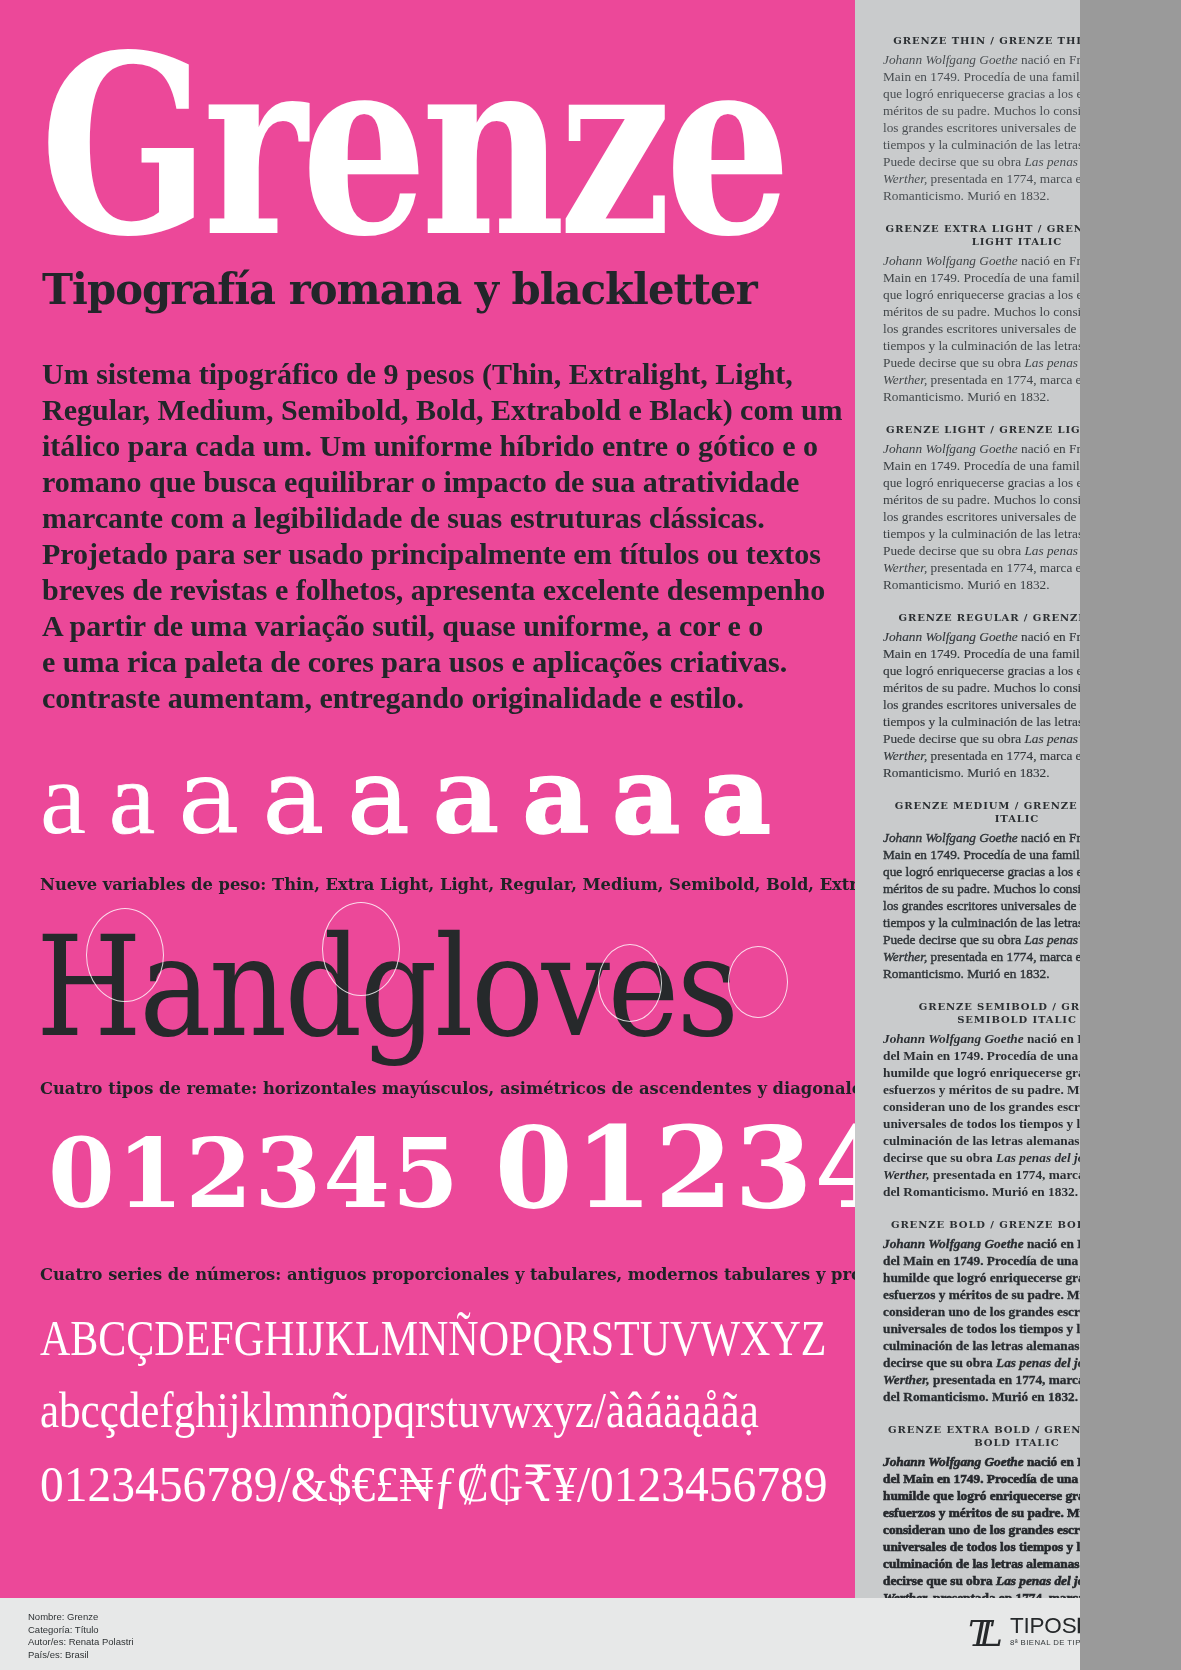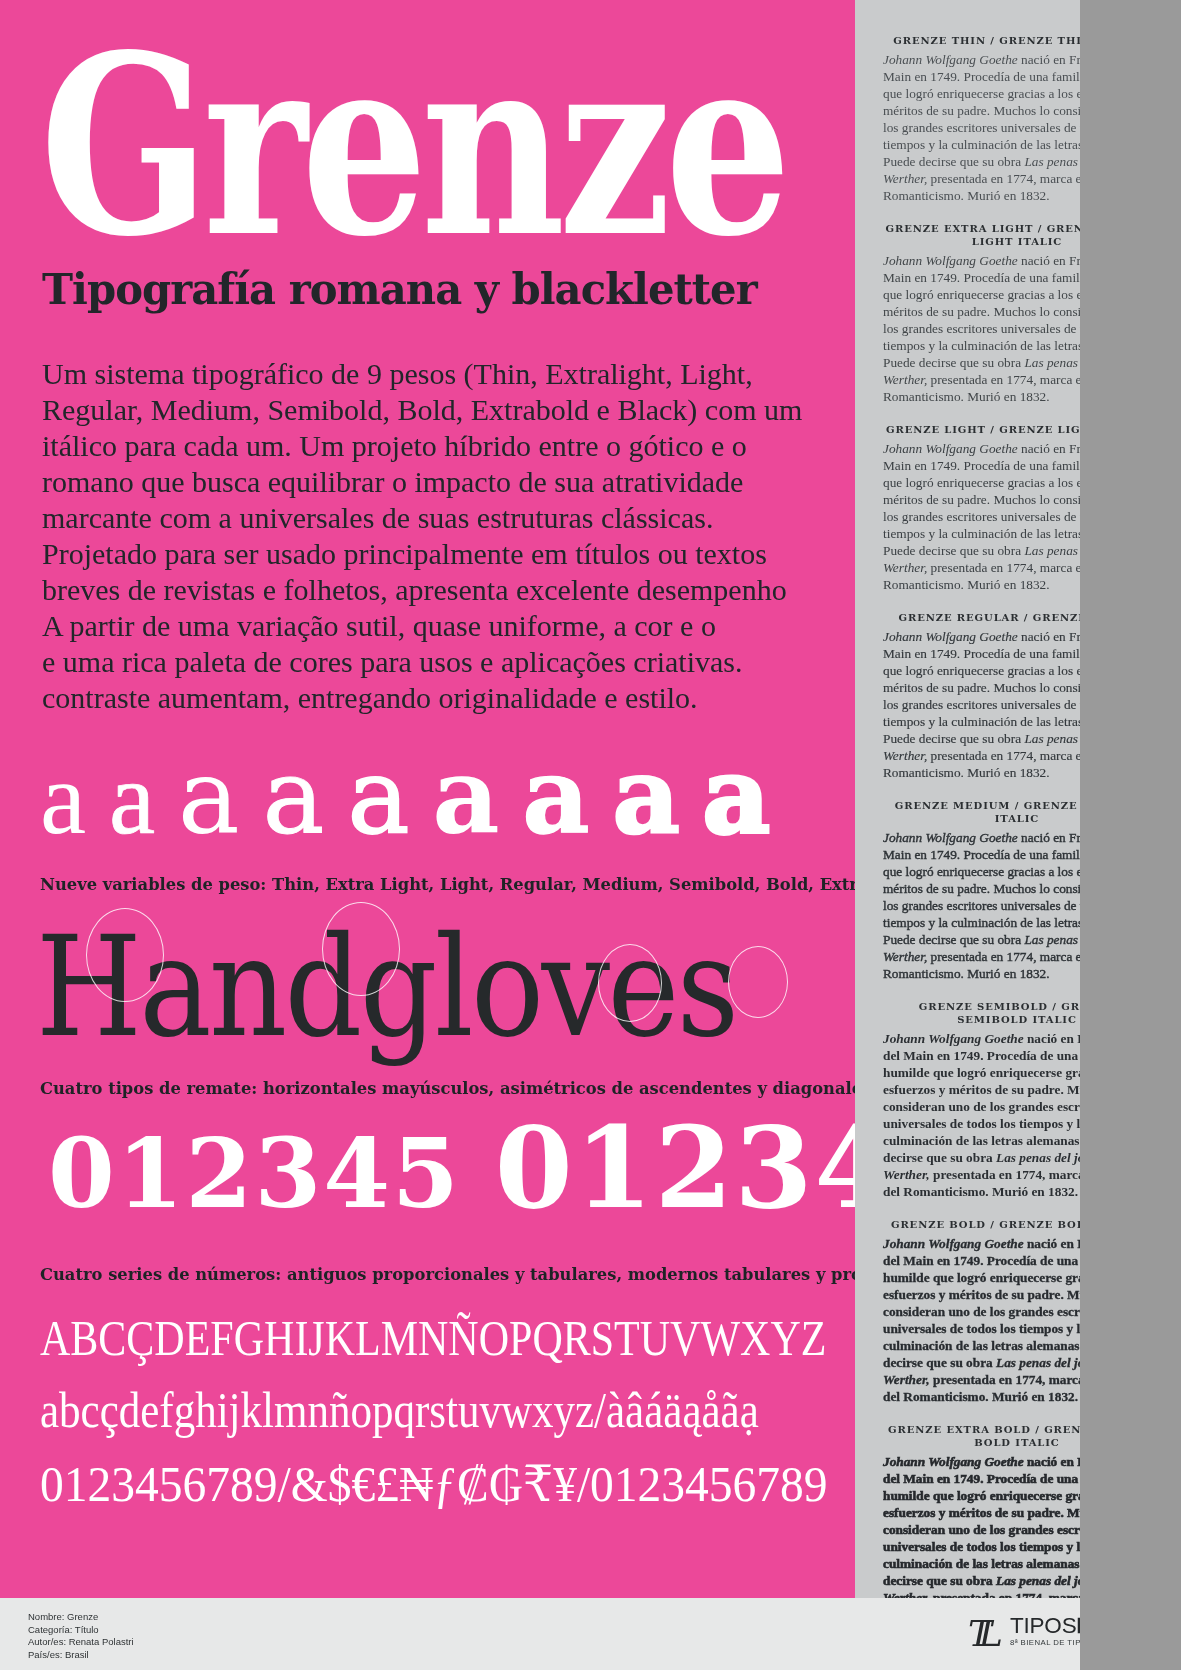--- a/index.html
+++ b/index.html
@@ -26,21 +26,21 @@
     transform:scaleX(.8);transform-origin:left top;letter-spacing:-8px;
   }
   .subtitle{
     position:absolute;left:42px;top:266px;margin:0;
     color:#22262A;font-family:"DejaVu Serif",serif;
     font-weight:700;font-size:43px;line-height:1.1;letter-spacing:-1px;white-space:nowrap;
     transform:scaleX(.97);transform-origin:left top;
   }
   .intro{
     position:absolute;left:42px;top:356px;width:800px;
-    color:#22262A;font-size:30px;line-height:36px;font-weight:400;
+    color:#22262A;font-size:30px;line-height:36px;font-weight:700;
   }
   .intro span{display:block;white-space:nowrap;}
   .a-row{
     position:absolute;left:40px;top:742px;width:730px;height:118px;
     display:flex;justify-content:space-between;align-items:baseline;
     color:#FFFFFF;font-size:104px;line-height:110px;
     font-family:"DejaVu Serif",serif;
   }
   .aw1{font-family:"Liberation Serif",serif;font-weight:400;}
   .aw2{font-family:"Liberation Serif",serif;font-weight:400;-webkit-text-stroke:.7px #fff;}
@@ -141,23 +141,23 @@
 <body>
 
 <div class="poster">
 
   <h1 class="title">Grenze</h1>
   <h2 class="subtitle">Tipografía romana y blackletter</h2>
 
   <div class="intro">
     <span>Um sistema tipográfico de 9 pesos (Thin, Extralight, Light,</span>
     <span>Regular, Medium, Semibold, Bold, Extrabold e Black) com um</span>
-    <span>itálico para cada um. Um projeto híbrido entre o gótico e o</span>
+    <span>itálico para cada um. Um uniforme híbrido entre o gótico e o</span>
     <span>romano que busca equilibrar o impacto de sua atratividade</span>
-    <span>marcante com a universales de suas estruturas clássicas.</span>
+    <span>marcante com a legibilidade de suas estruturas clássicas.</span>
     <span>Projetado para ser usado principalmente em títulos ou textos</span>
     <span>breves de revistas e folhetos, apresenta excelente desempenho</span>
     <span>A partir de uma variação sutil, quase uniforme, a cor e o</span>
     <span>e uma rica paleta de cores para usos e aplicações criativas.</span>
     <span>contraste aumentam, entregando originalidade e estilo.</span>
   </div>
 
   <div class="a-row">
     <span class="aw1">a</span>
     <span class="aw2">a</span>

